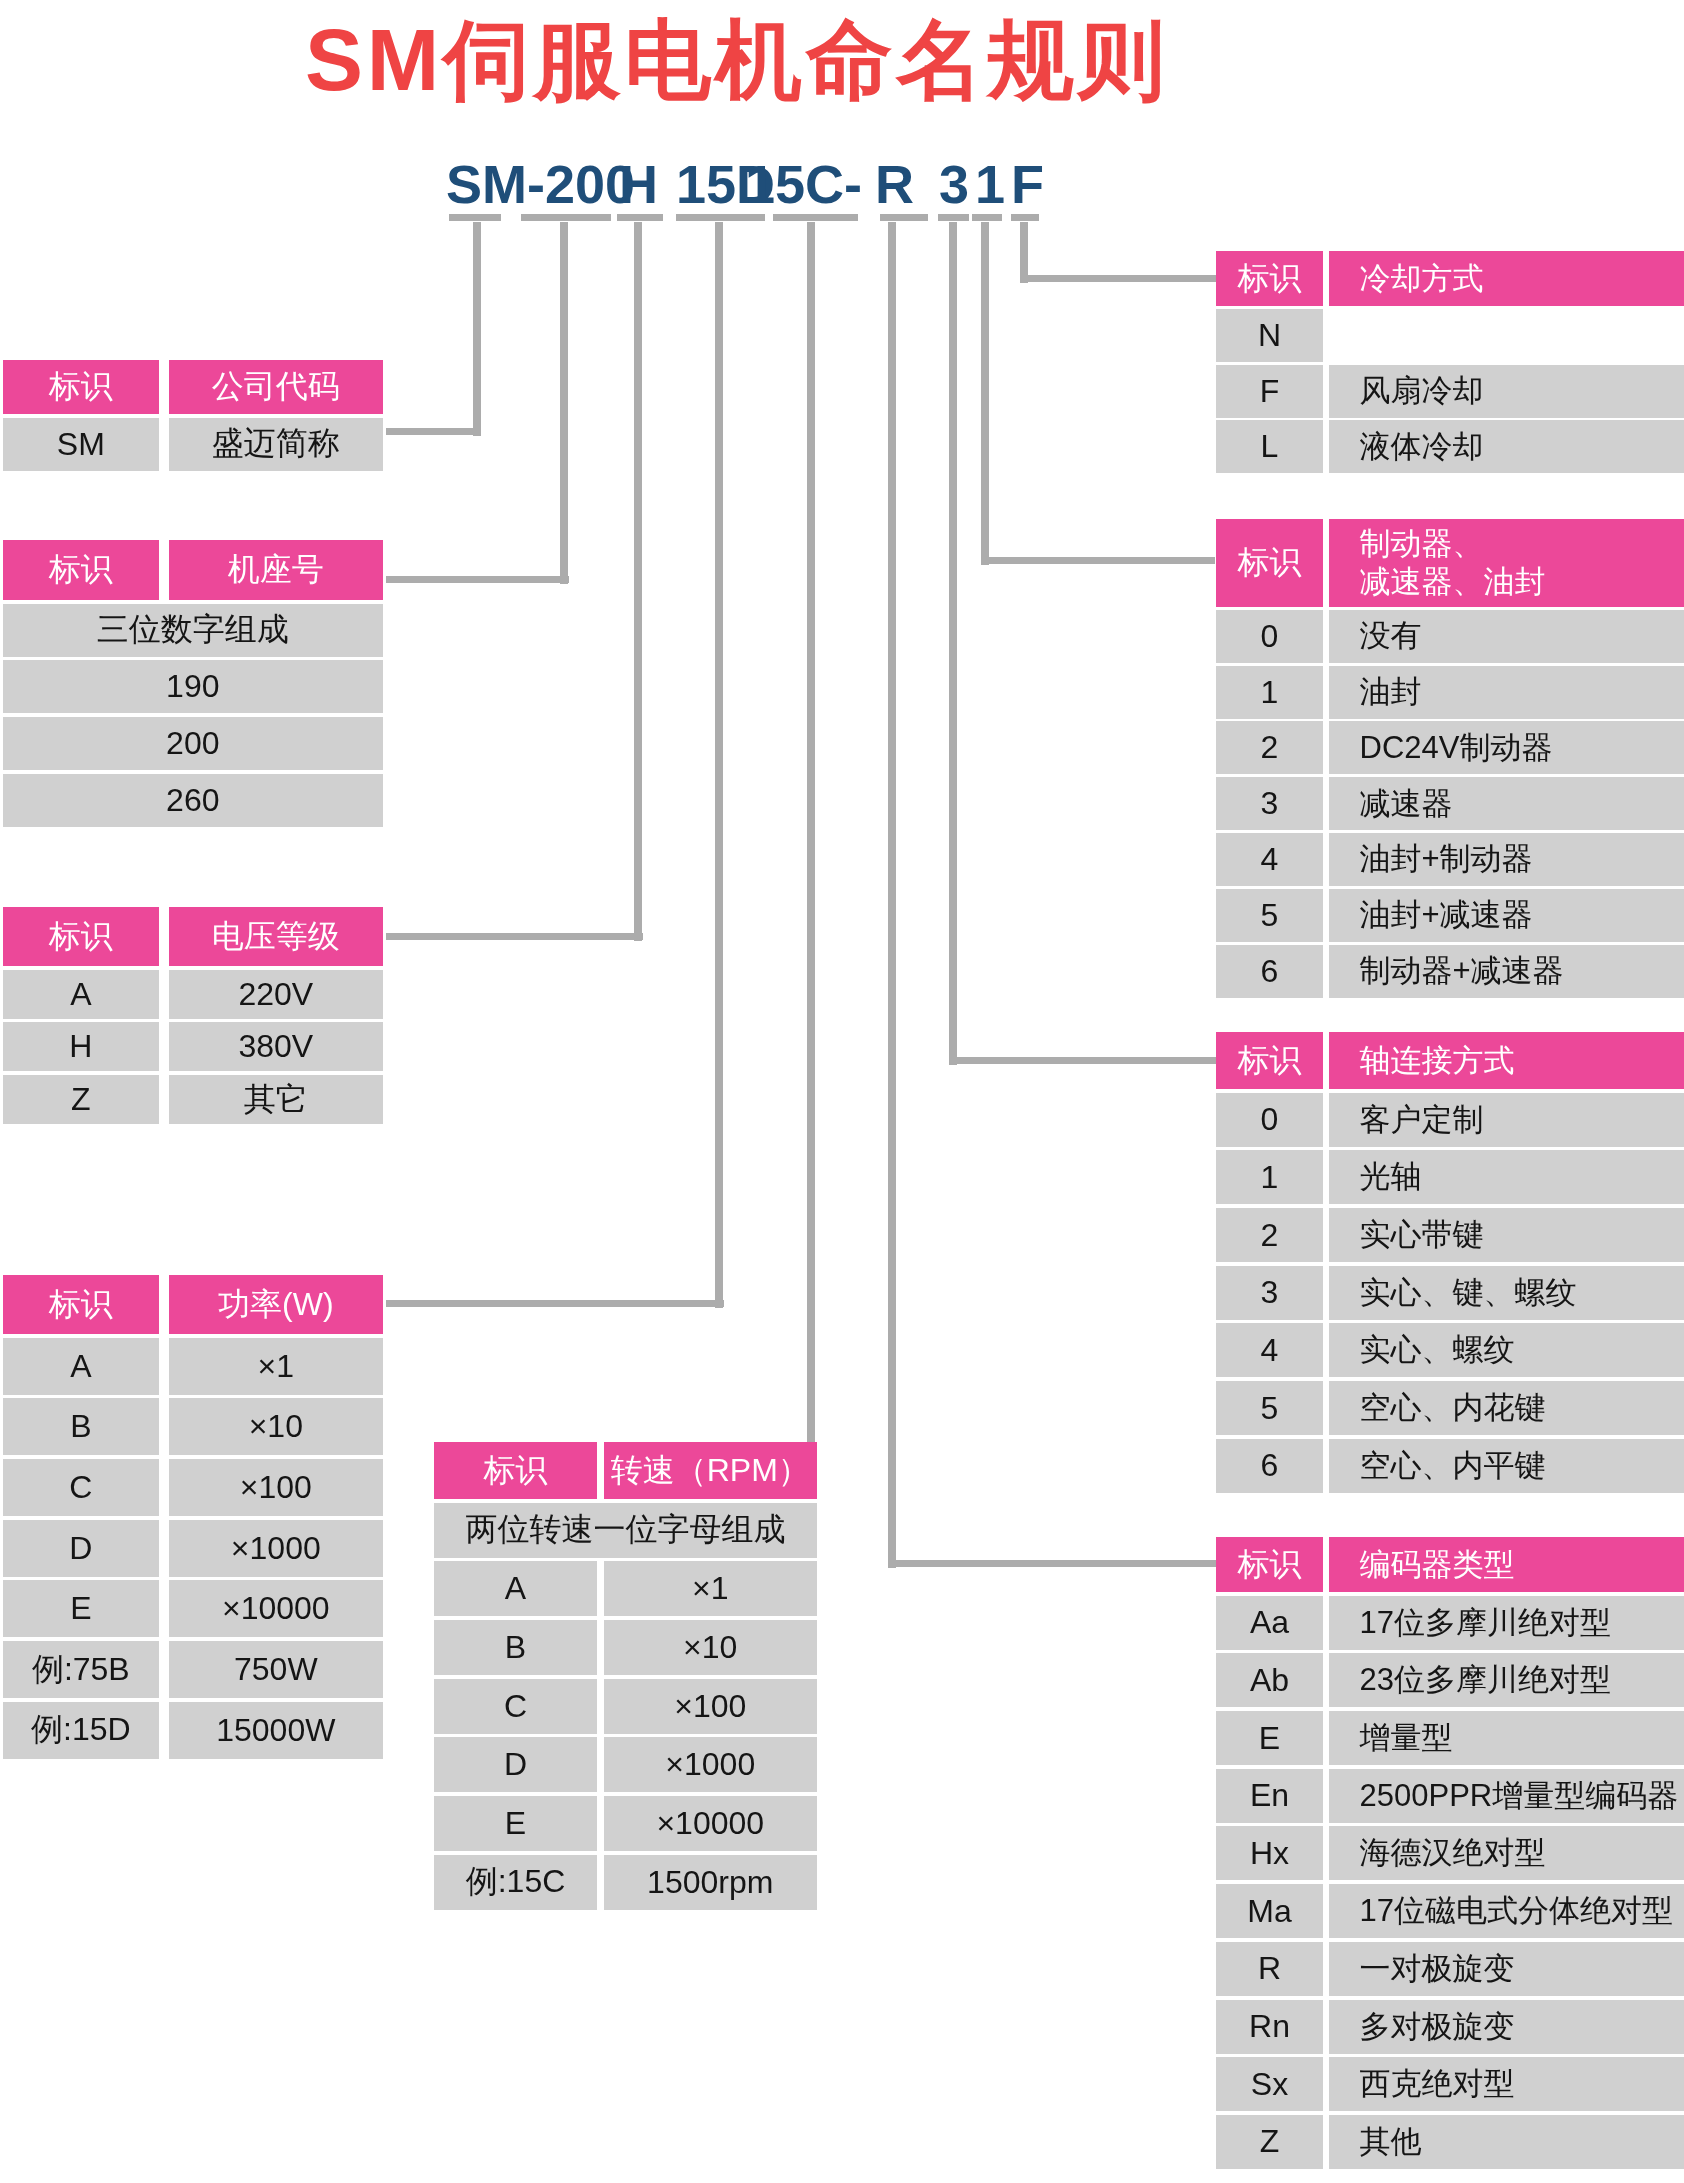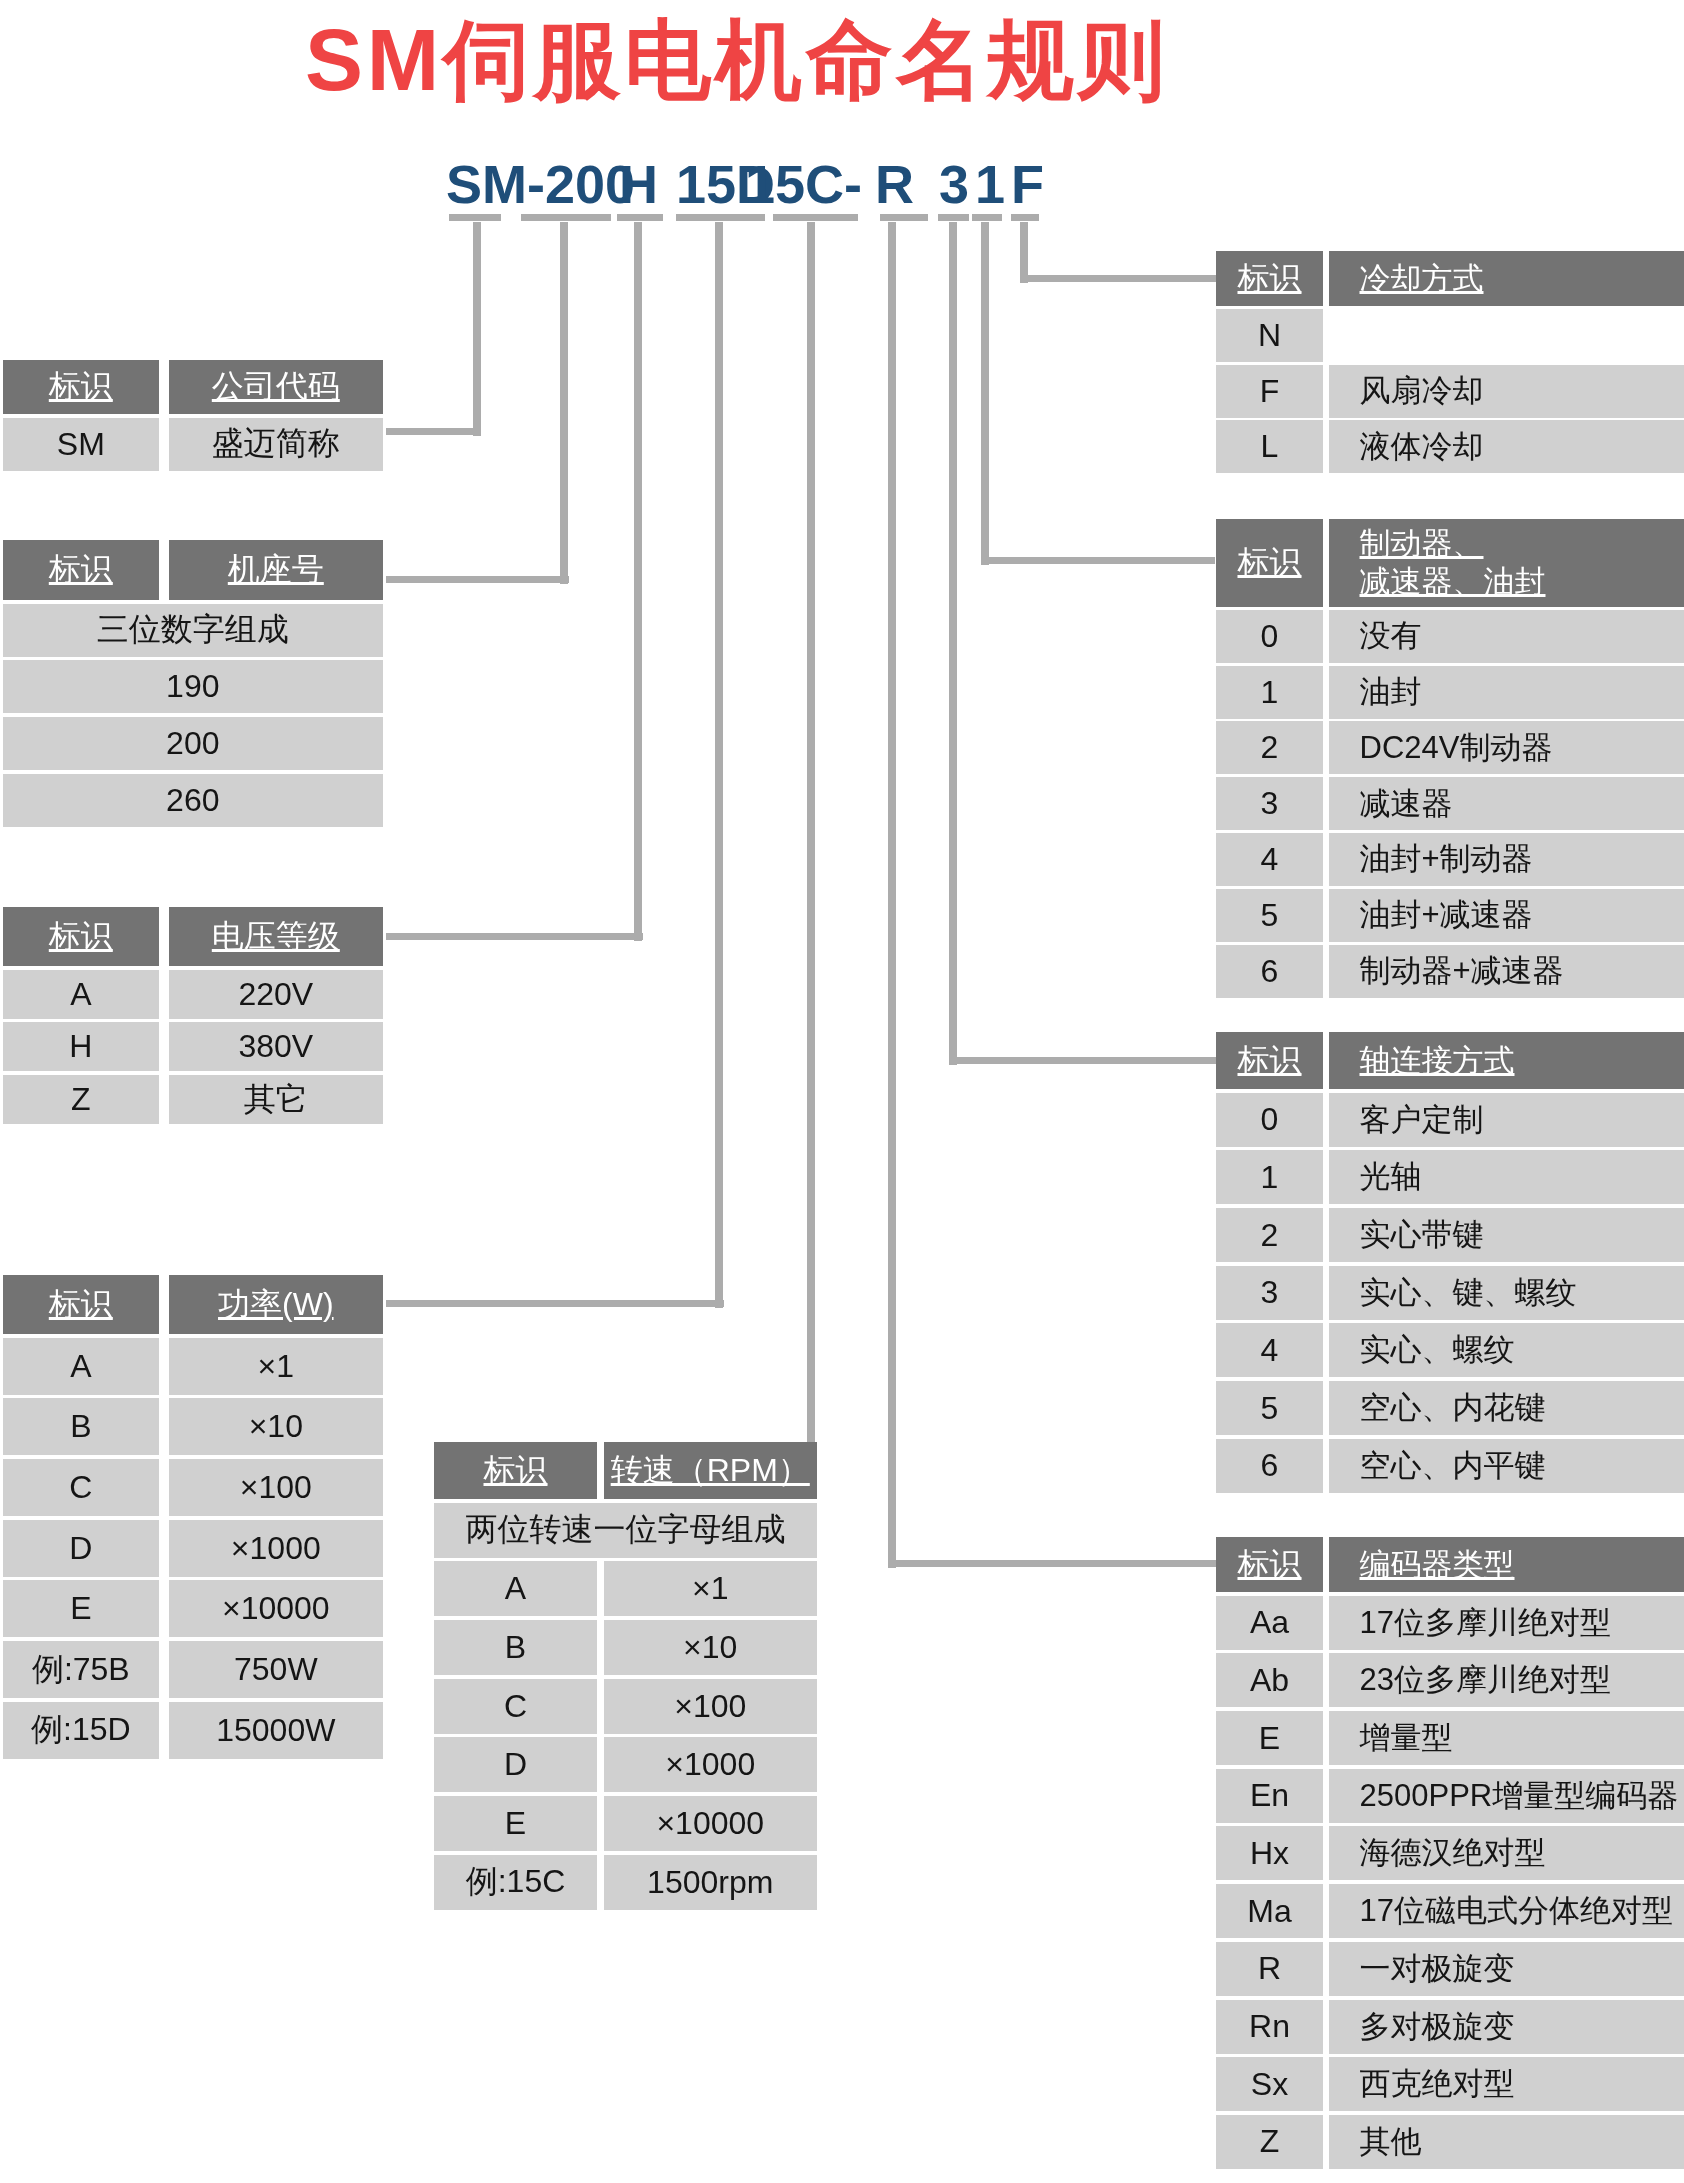--- a/index.html
+++ b/index.html
@@ -27,21 +27,21 @@
   
   .line { position:absolute; background:#acacac; }
   
   .tbl { position:absolute; --cgap:10px; --rgap:3.7px; --c1w:156px; --hh:55px; --rh:53px; }
   .tr { display:grid; grid-template-columns: var(--c1w) 1fr; column-gap: var(--cgap); }
   .tr + .tr { margin-top: var(--rgap); }
   .cell {
     display:flex; align-items:center; justify-content:center;
     font-size:32px; color:#151515; white-space:nowrap;
   }
-  .th-row .cell { background:#737373; color:#ffffff; height:var(--hh);text-decoration:underline; }
+  .th-row .cell { background:#ec4899; color:#ffffff; height:var(--hh); }
   .body-row .cell { background:#d0d0d0; height:var(--rh); }
   .span2 { grid-column: 1 / -1; }
   
   #t-company { left:2.8px;  top:360px;  width:380px; --hh:54px; --rh:53px; }
   #t-frame   { left:2.8px;  top:540px;  width:380px; --hh:60px; --rh:53px; }
   #t-voltage { left:2.8px;  top:907px;  width:380px; --hh:59px; --rh:49px; }
   #t-power   { left:2.8px;  top:1275px; width:380px; --hh:59px; --rh:57px; }
   #t-speed   { left:434px; top:1442px; width:383px; --hh:57px; --rh:55px; --c1w:163px; --cgap:6.5px; }
   
   .tbl.right { left:1216px; width:469px; --c1w:107px; --cgap:5.5px; --rgap:2.8px; }

